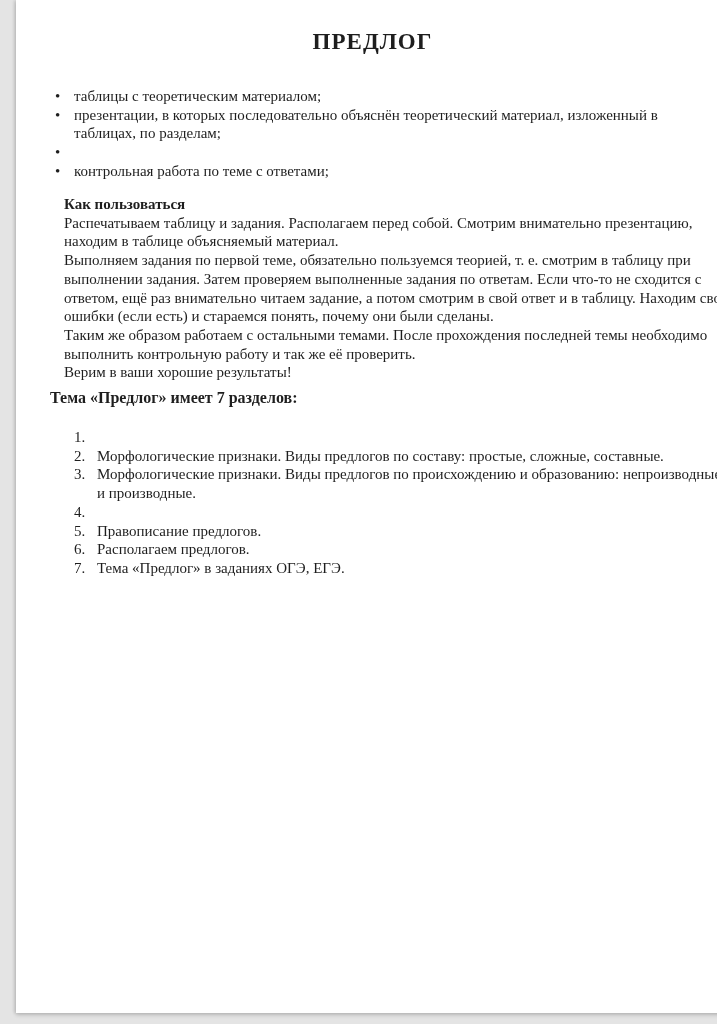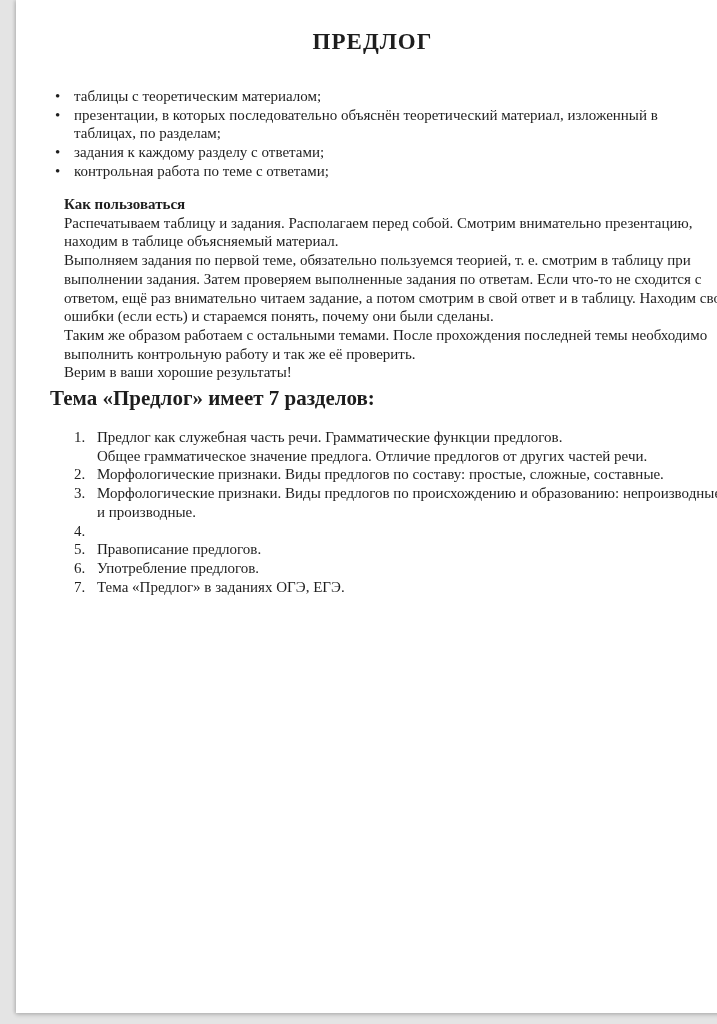--- a/index.html
+++ b/index.html
@@ -36,21 +36,21 @@
   .bullet-mark { width:19px; flex:0 0 19px; }
   .bullet-text { white-space:pre; }
   .howto {
     position:absolute; top:195px; left:48px;
     font-size:15px; line-height:18.7px;
   }
   .howto-heading { font-weight:bold; }
   .howto-text { white-space:pre; }
   .sections-heading {
     position:absolute; top:389px; left:34px;
-    font-weight:bold; font-size:21px; line-height:18.7px;
+    font-weight:bold; font-size:16px; line-height:18.7px;
   }
   .numlist {
     position:absolute; top:428px; left:58px;
     font-size:15px; line-height:18.7px;
   }
   .num-row { display:flex; }
   .num { width:23px; flex:0 0 23px; }
   .ntext { white-space:pre; }
 </style>
 </head>
@@ -66,21 +66,20 @@
       <span class="bullet-mark">•</span>
       <span class="bullet-text">таблицы с теоретическим материалом;</span>
     </div>
     <div class="bullet-row">
       <span class="bullet-mark">•</span>
       <span class="bullet-text">презентации, в которых последовательно объяснён теоретический материал, изложенный в
 таблицах, по разделам;</span>
     </div>
     <div class="bullet-row">
       <span class="bullet-mark">•</span>
-      <span class="bullet-text">задания к каждому разделу с ответами;</span>
     </div>
     <div class="bullet-row">
       <span class="bullet-mark">•</span>
       <span class="bullet-text">контрольная работа по теме с ответами;</span>
     </div>
   </div>
 
   <div class="howto">
     <div class="howto-heading">Как пользоваться</div>
     <div class="howto-text">Распечатываем таблицу и задания. Располагаем перед собой. Смотрим внимательно презентацию,
@@ -92,42 +91,40 @@
 Таким же образом работаем с остальными темами. После прохождения последней темы необходимо
 выполнить контрольную работу и так же её проверить.
 Верим в ваши хорошие результаты!</div>
   </div>
 
   <div class="sections-heading">Тема «Предлог» имеет 7 разделов:</div>
 
   <div class="numlist">
     <div class="num-row">
       <span class="num">1.</span>
-      <span class="ntext">Предлог как служебная часть речи. Грамматические функции предлогов.
-Общее грамматическое значение предлога. Отличие предлогов от других частей речи.</span>
     </div>
     <div class="num-row">
       <span class="num">2.</span>
       <span class="ntext">Морфологические признаки. Виды предлогов по составу: простые, сложные, составные.</span>
     </div>
     <div class="num-row">
       <span class="num">3.</span>
       <span class="ntext">Морфологические признаки. Виды предлогов по происхождению и образованию: непроизводные
 и производные.</span>
     </div>
     <div class="num-row">
       <span class="num">4.</span>
     </div>
     <div class="num-row">
       <span class="num">5.</span>
       <span class="ntext">Правописание предлогов.</span>
     </div>
     <div class="num-row">
       <span class="num">6.</span>
-      <span class="ntext">Употребление предлогов.</span>
+      <span class="ntext">Располагаем предлогов.</span>
     </div>
     <div class="num-row">
       <span class="num">7.</span>
       <span class="ntext">Тема «Предлог» в заданиях ОГЭ, ЕГЭ.</span>
     </div>
   </div>
 
 </div>
 
 </body></html>

